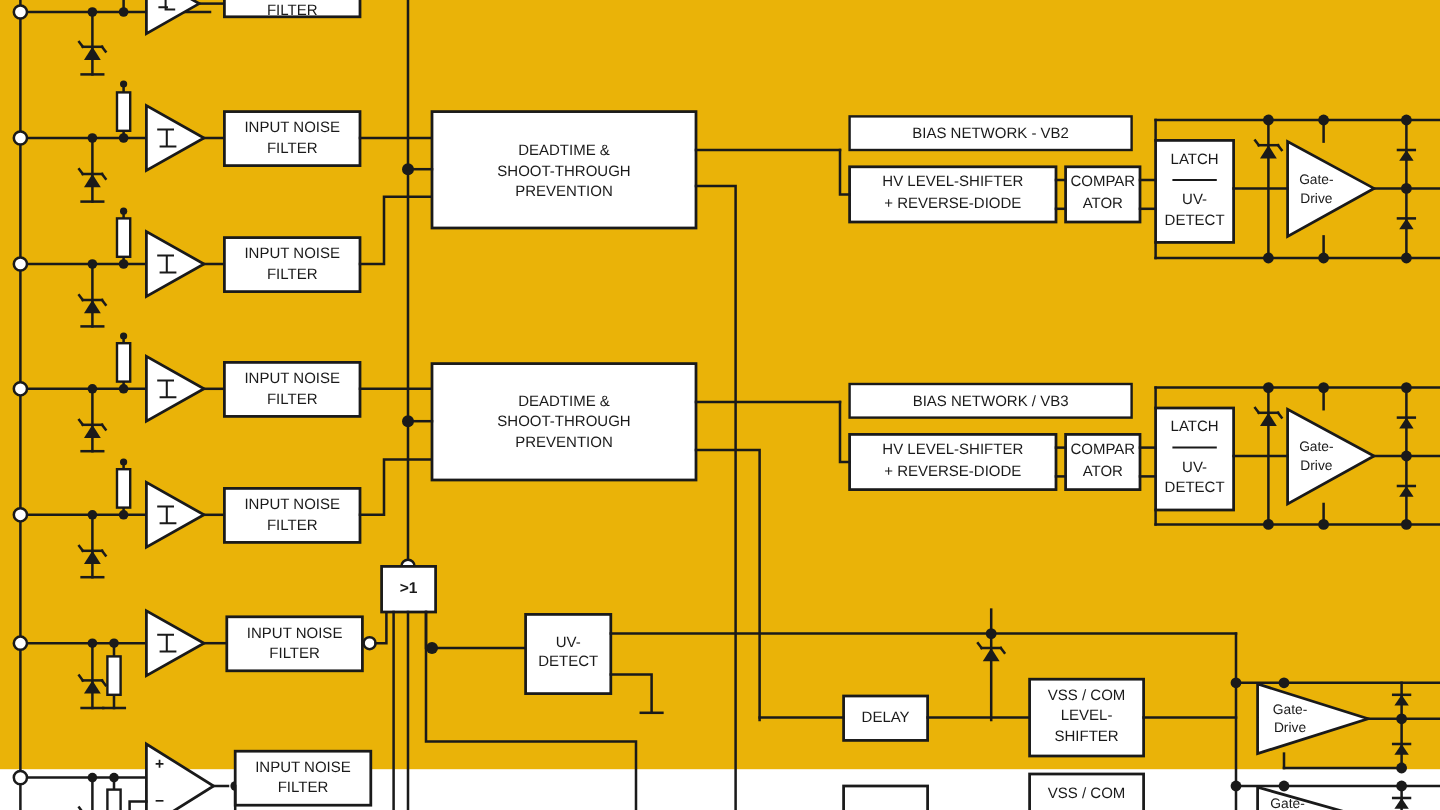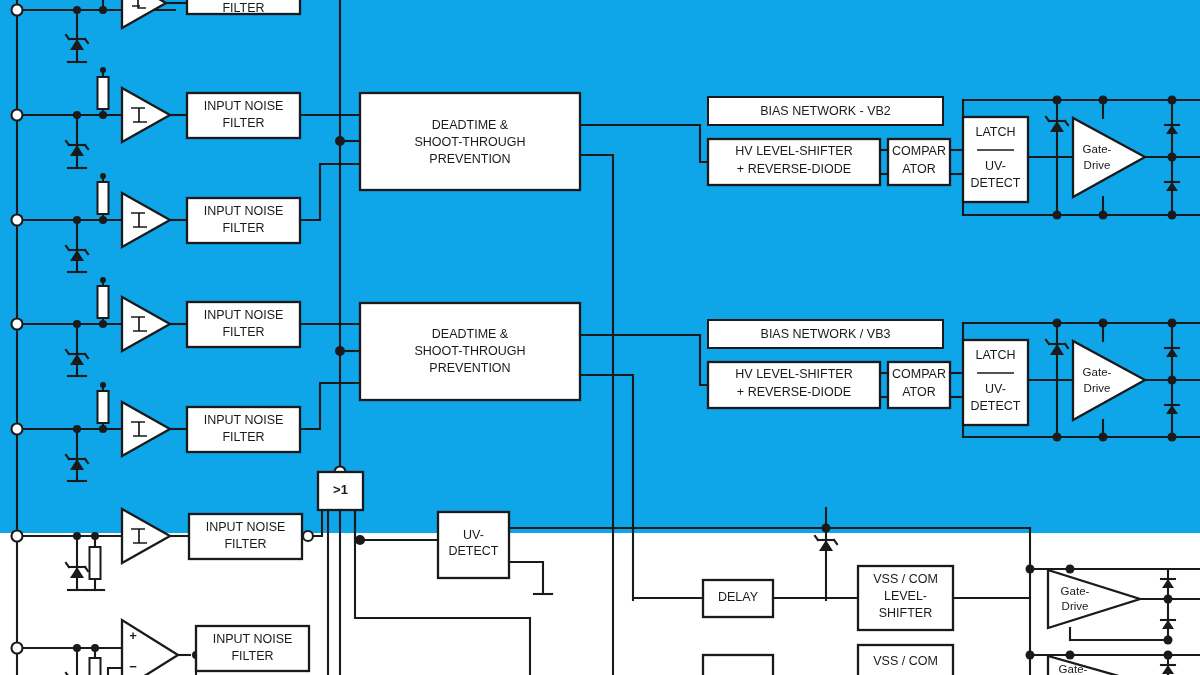--- a/index.html
+++ b/index.html
@@ -1,18 +1,18 @@
 <!DOCTYPE html>
 <html><head>
 <meta charset="utf-8">
 <style>
   html,body{margin:0;padding:0;background:#ffffff;}
   body{width:1200px;height:675px;overflow:hidden;
        font-family:"Liberation Sans","DejaVu Sans",sans-serif;}
-  #stage{position:relative;width:1200px;height:533px;background:#0ea5e9;}
+  #stage{position:relative;width:1200px;height:641px;background:#eab308;}
   svg#diagram{display:block;width:1200px;height:675px;}
   .wire{stroke:#1a1a1a;stroke-width:2.1;fill:none;stroke-linecap:square;}
   .wire-thin{stroke:#1a1a1a;stroke-width:1.7;fill:none;}
   .blk{fill:#ffffff;stroke:#1a1a1a;stroke-width:2.3;}
   .blk-thin{fill:#ffffff;stroke:#1a1a1a;stroke-width:2.0;}
   .tri{fill:#ffffff;stroke:#1a1a1a;stroke-width:2.3;stroke-linejoin:miter;}
   .sym{fill:#1a1a1a;stroke:none;}
   .dot{fill:#1a1a1a;stroke:none;}
   .pin{fill:#ffffff;stroke:#1a1a1a;stroke-width:2.1;}
   .lbl{font-family:"Liberation Sans","DejaVu Sans",sans-serif;

